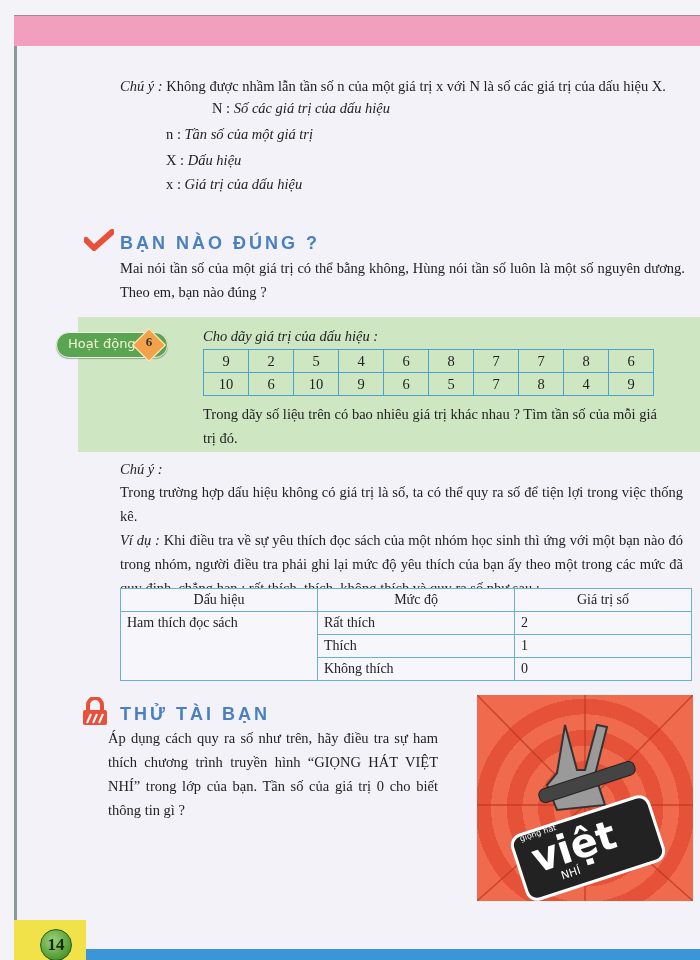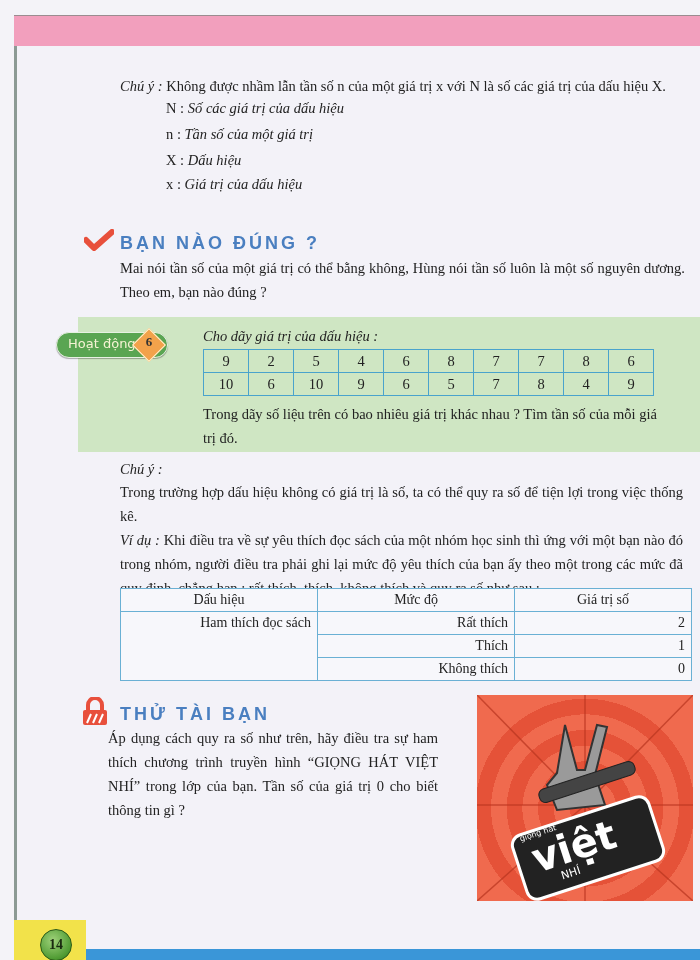--- a/index.html
+++ b/index.html
@@ -54,52 +54,52 @@
   table.data td {
     border: 1px solid #4aa3cc; width: 44px; height: 22px; text-align: center;
     font-size: 14.5px; padding: 0;
   }
   table.code {
     position: absolute; left: 120px; top: 588px; border-collapse: collapse;
     background: #f7f7fb;
   }
   table.code td, table.code th {
     border: 1px solid #6ab0d4; font-size: 14px; font-weight: normal;
-    height: 22px; padding: 0 6px; text-align: right;
+    height: 22px; padding: 0 6px; text-align: left;
   }
   table.code th { text-align: center; }
   .photo {
     position: absolute; left: 477px; top: 695px; width: 216px; height: 206px;
     background: radial-gradient(circle at 50% 55%, #e8533a 0 10%, #f06a4e 10% 20%, #e55238 20% 30%, #f06a4e 30% 40%, #e55238 40% 50%, #f06a4e 50% 60%, #e55238 60% 70%, #f06a4e 70% 100%);
     overflow: hidden;
   }
   .page-corner {
     position: absolute; left: 14px; top: 920px; width: 72px; height: 40px; background: #f2e24a;
   }
   .page-num {
     position: absolute; left: 40px; top: 929px; width: 30px; height: 30px; border-radius: 50%;
     background: radial-gradient(circle at 40% 35%, #9fd27a, #4e9a32 70%, #2f6a1c);
     border: 1px solid #2a5a18; text-align: center; line-height: 30px;
-    font-size: 14px; font-weight: bold; color: #1a2a10;
+    font-size: 17px; font-weight: bold; color: #1a2a10;
   }
   .bottom-band {
     position: absolute; left: 86px; top: 949px; width: 614px; height: 11px; background: #3a96d8;
   }
 </style>
 </head>
 <body>
 
 <div class="page"></div>
 <div class="top-band"></div>
 
 <div class="txt" style="left:120px; top:76px;">
   <span class="ital">Chú ý :</span>
   <span>Không được nhầm lẫn tần số n của một giá trị x với N là số các giá trị của dấu hiệu X.</span>
 </div>
-<div class="note-row" style="top:100px;">
+<div class="note-row" style="top:100px;margin-left:46px;">
   <span>N :</span>
   <span class="ital">Số các giá trị của dấu hiệu</span>
 </div>
 <div class="note-row" style="top:126px;">
   <span>n :</span>
   <span class="ital">Tần số của  một giá trị</span>
 </div>
 <div class="note-row" style="top:152px;">
   <span>X :</span>
   <span class="ital">Dấu hiệu</span>

